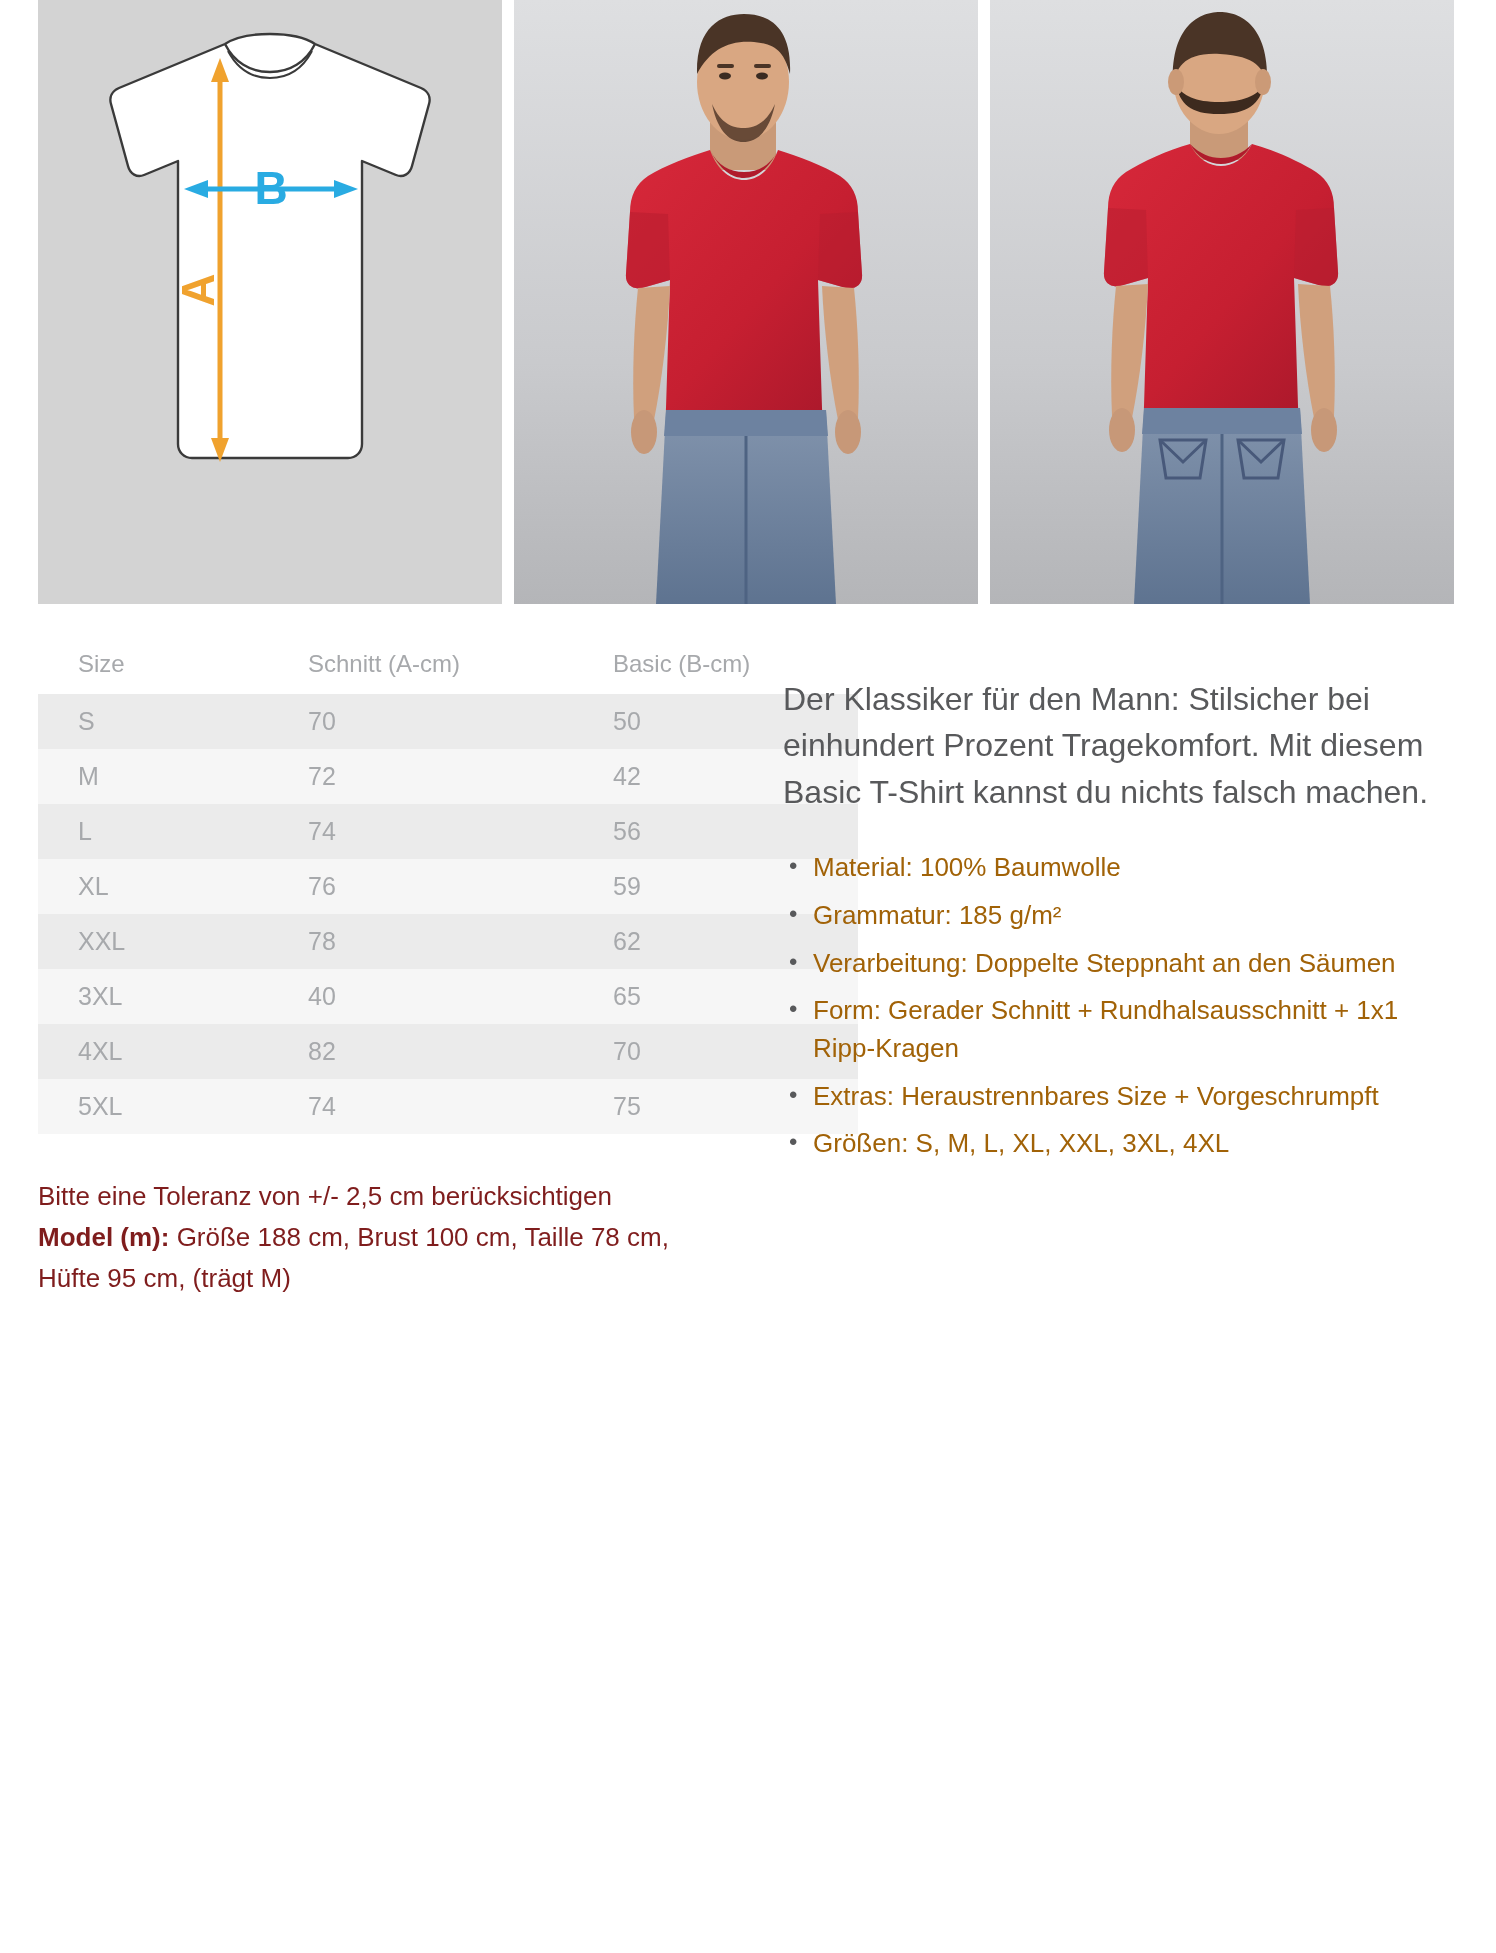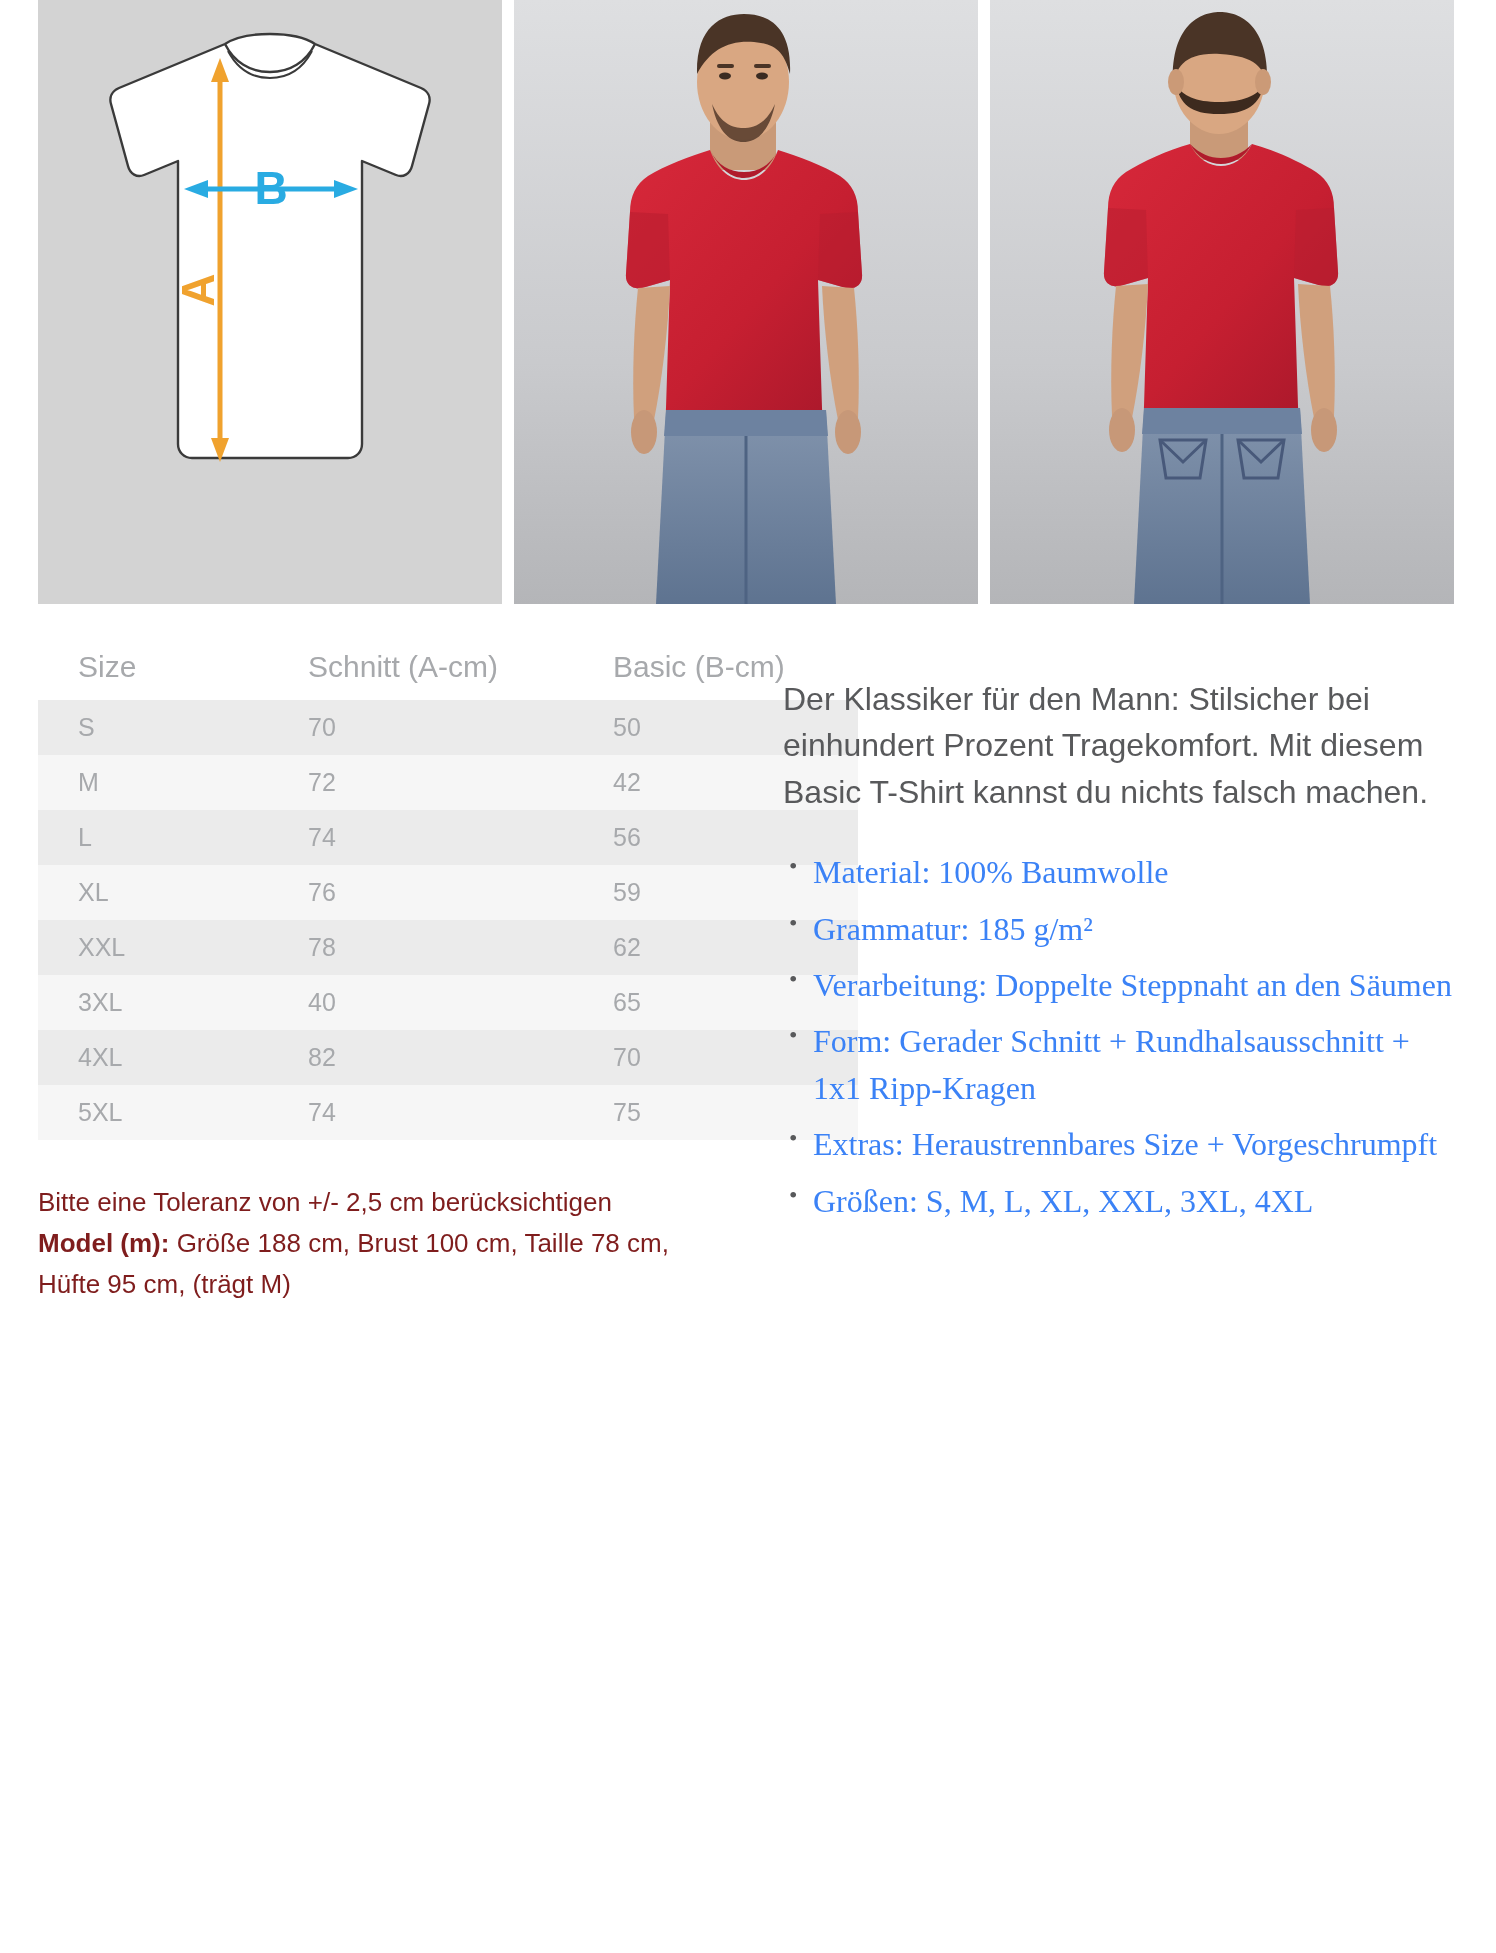--- a/index.html
+++ b/index.html
@@ -69,21 +69,21 @@
   }
 
   
   table.size-table {
     border-collapse: collapse;
     width: 700px;
     table-layout: fixed;
   }
   table.size-table th {
     font-weight: normal;
-    font-size: 30px;
+    font-size: 24px;
     color: #a7a9ac;
     text-align: left;
     padding: 14px 0 16px 0;
     background: #ffffff;
   }
   table.size-table td {
     font-size: 25px;
     color: #a7a9ac;
     padding: 13px 0 13px 0;
   }
@@ -118,24 +118,23 @@
   }
   ul.features {
     list-style: none;
     margin: 34px 0 0 0;
     padding: 0;
   }
   ul.features li {
     position: relative;
     padding-left: 30px;
     margin-bottom: 10px;
-    font-size: 32px;
+    font-size: 26px;
     line-height: 1.45;
-    color: #3b82f6;
-    font-family: Liberation Serif, serif;
+    color: #a16207;
   }
   ul.features li::before {
     content: "\2022";
     position: absolute;
     left: 6px;
     top: 0;
     color: #58595b;
     font-size: 24px;
   }
 </style>

